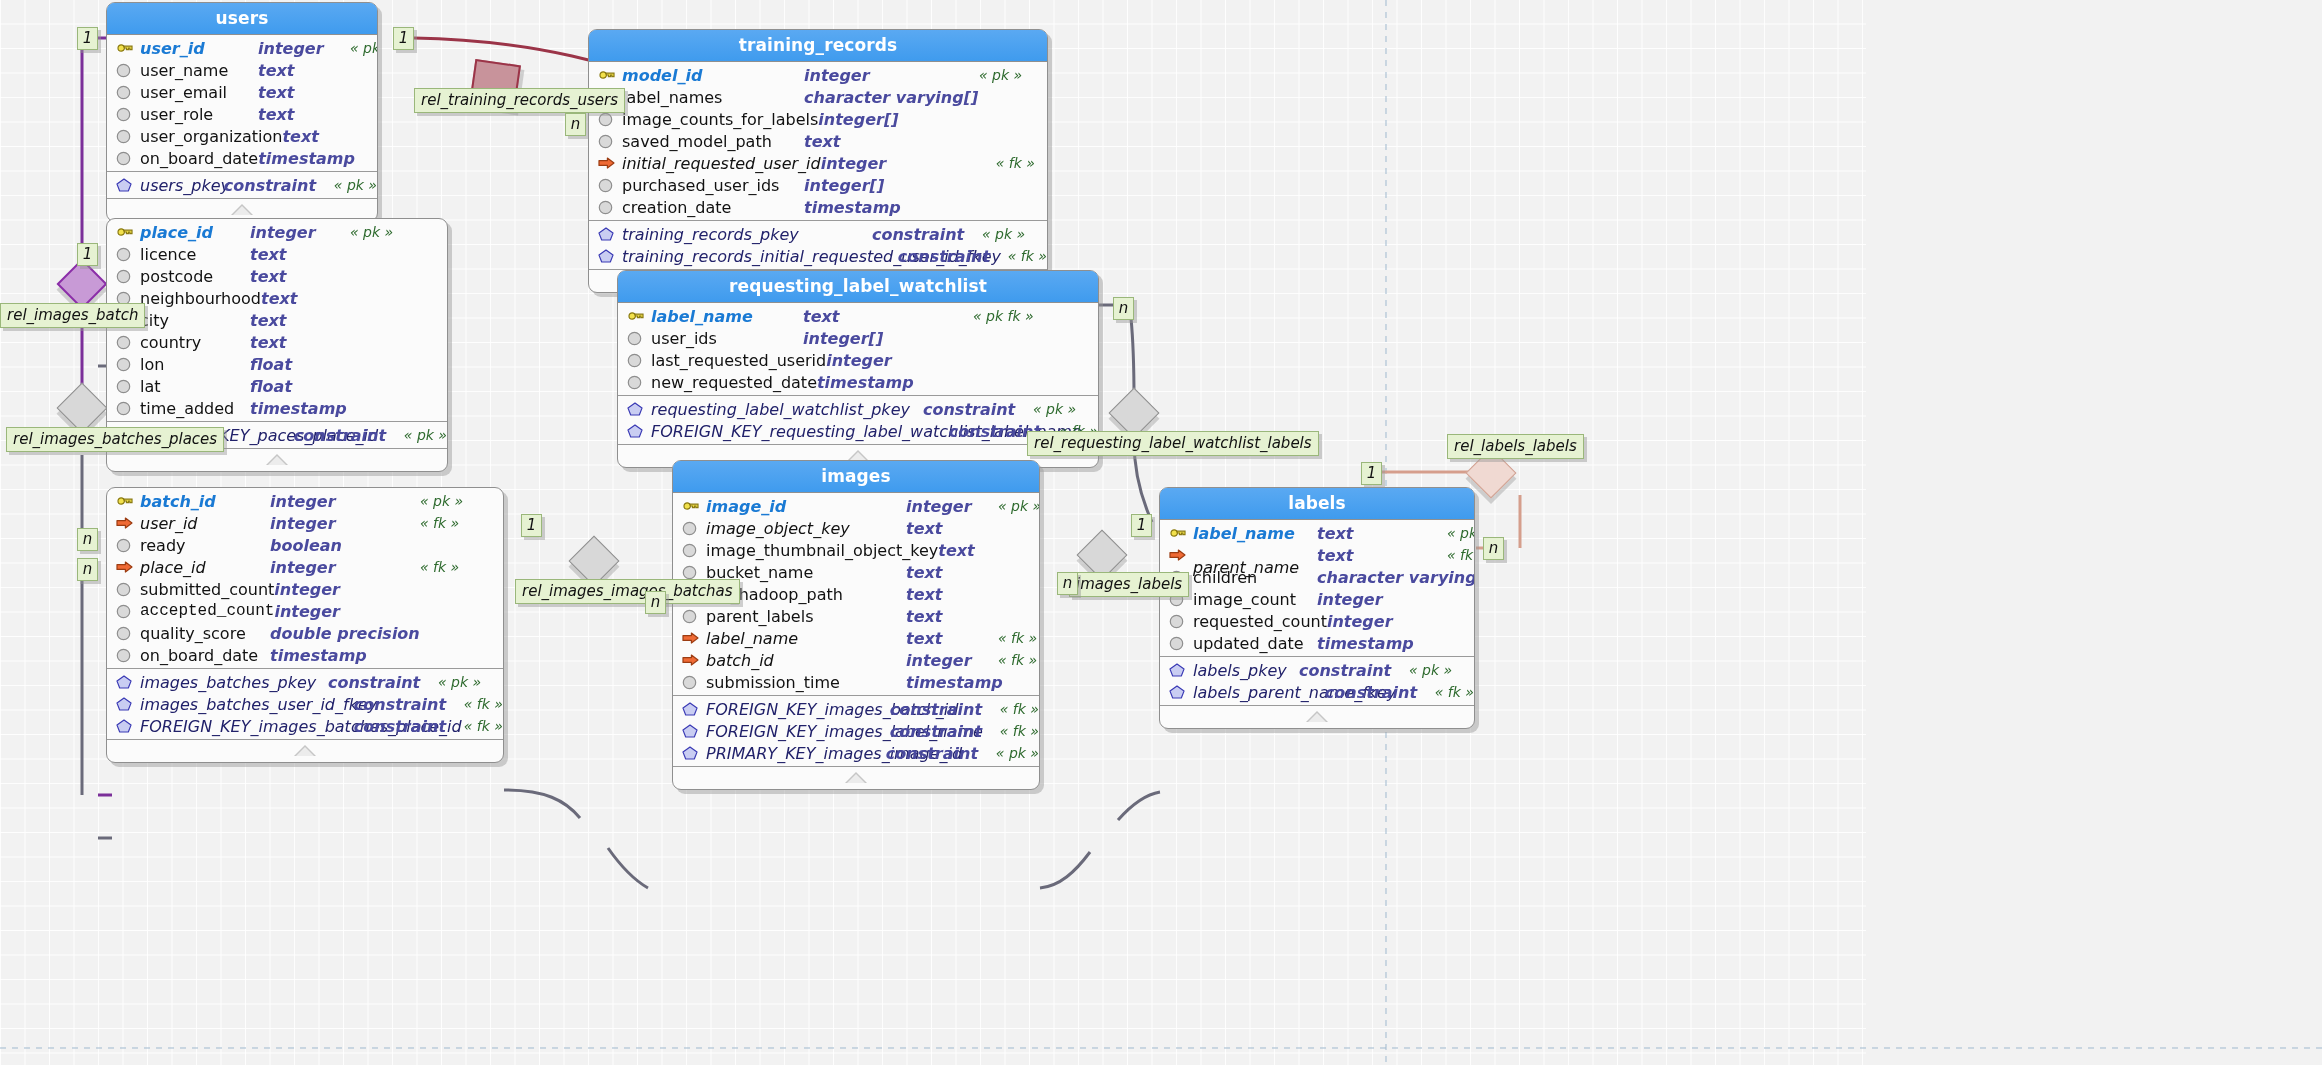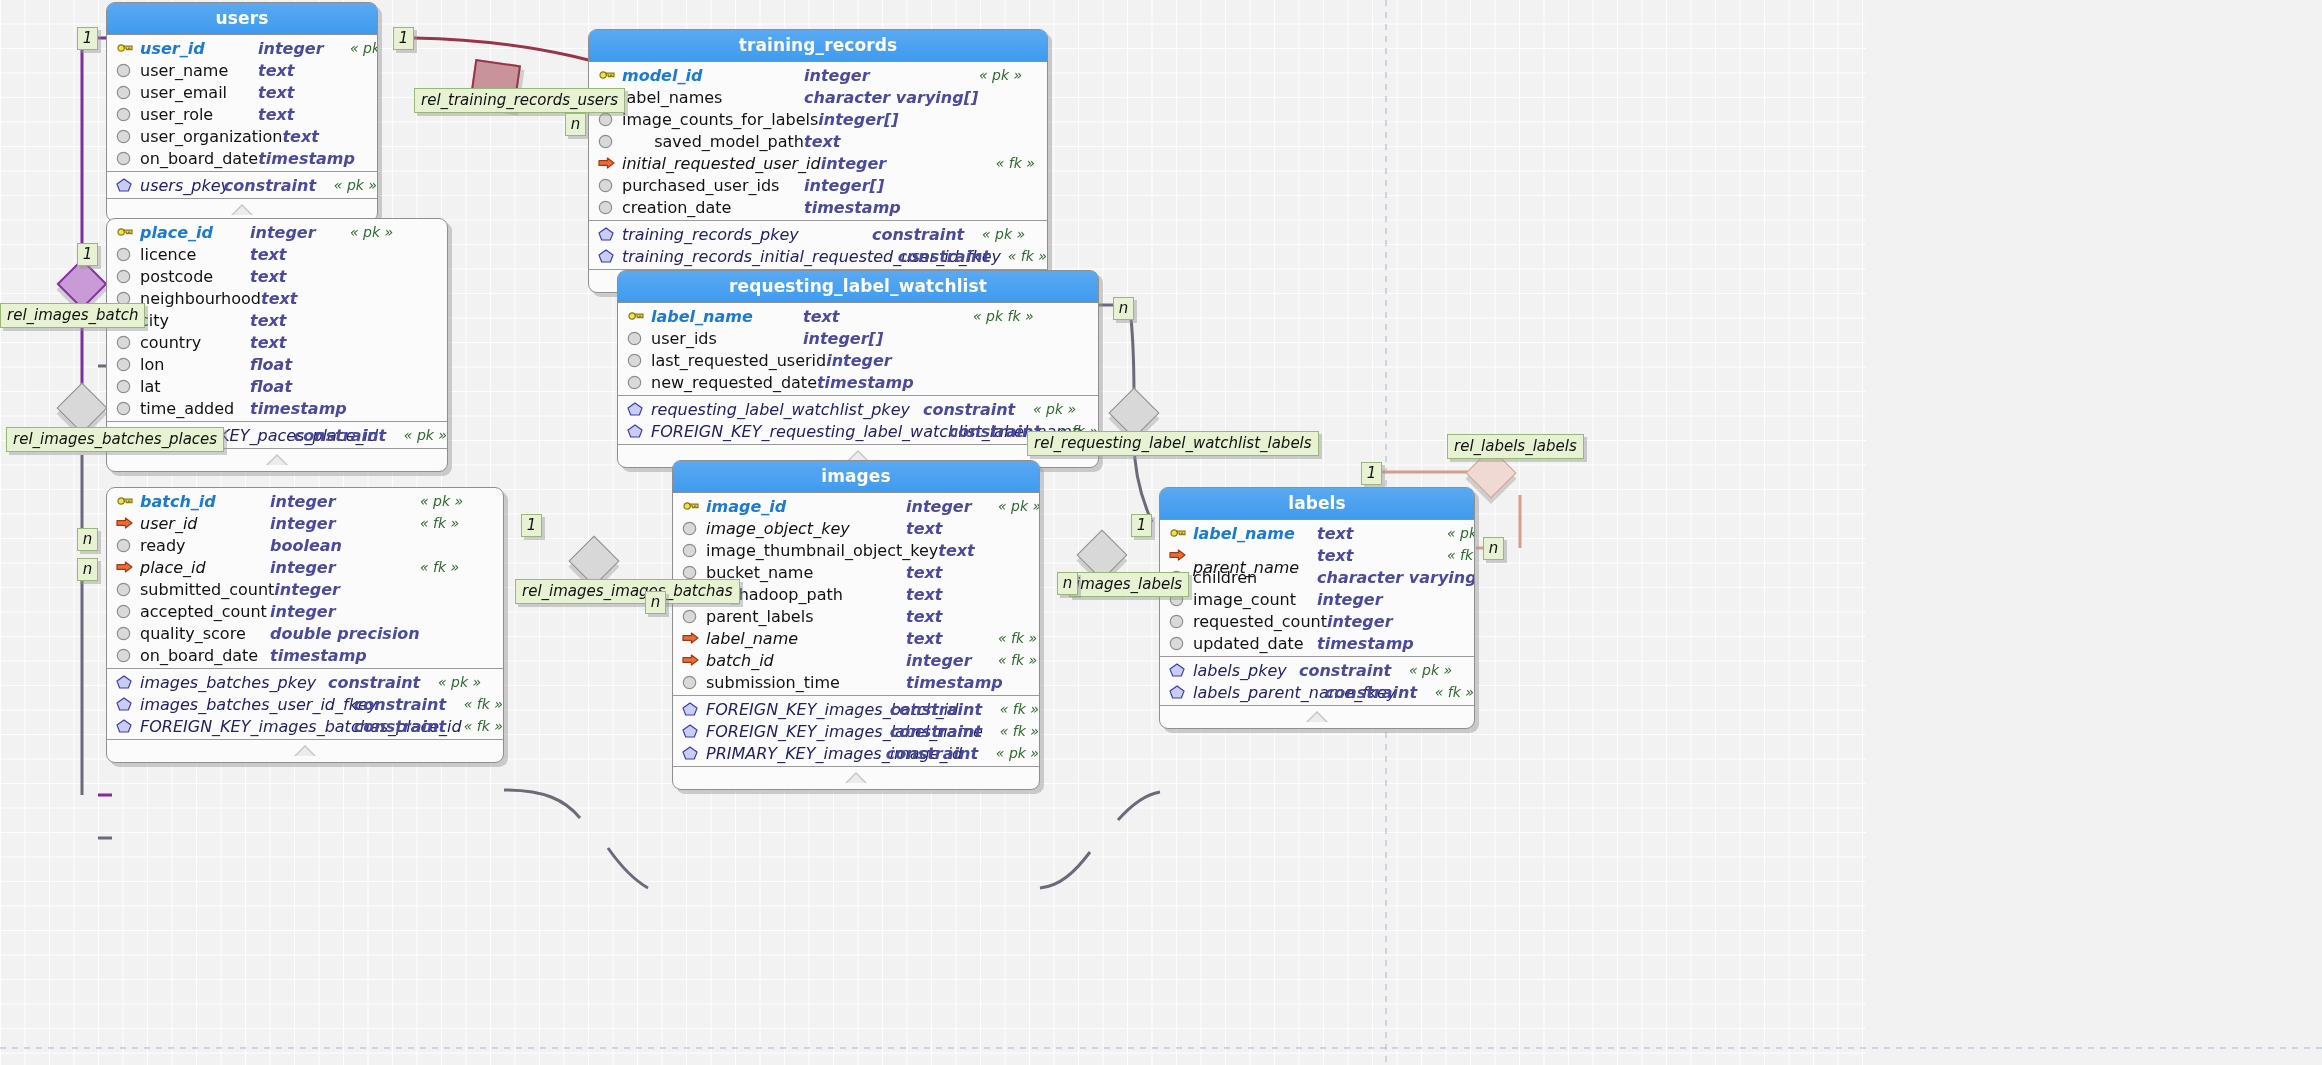--- a/index.html
+++ b/index.html
@@ -276,21 +276,21 @@
             <span class="cname " style="min-width: 182px;">image_counts_for_labels</span>
             <span class="ctype" style="min-width: 175px;">integer[]</span>
             <span class="ckey"></span>
           </div>
           <div class="row">
             <span class="ic">
               <svg width="15" height="15" viewBox="0 0 15 15">
                 <circle cx="7.5" cy="7.5" r="6.2" fill="#d9d9d9" stroke="#8e8e8e" stroke-width="1.2"></circle>
               </svg>
             </span>
-            <span class="cname " style="min-width: 182px; text-align: right;">saved_model_path</span>
+            <span class="cname " style="min-width: 182px;">saved_model_path</span>
             <span class="ctype" style="min-width: 175px;">text</span>
             <span class="ckey"></span>
           </div>
           <div class="row">
             <span class="ic">
               <svg width="18" height="14" viewBox="0 0 18 14">
                 <path d="M1 4.6h8.4V2l6.6 5-6.6 5V9.4H1Z" fill="#ef6a35" stroke="#9c3c12" stroke-width="1.2" stroke-linejoin="round"></path>
               </svg>
             </span>
             <span class="cname fk" style="min-width: 182px;">initial_requested_user_id</span>
@@ -577,21 +577,21 @@
             <span class="cname " style="min-width: 130px;">submitted_count</span>
             <span class="ctype" style="min-width: 150px;">integer</span>
             <span class="ckey"></span>
           </div>
           <div class="row">
             <span class="ic">
               <svg width="15" height="15" viewBox="0 0 15 15">
                 <circle cx="7.5" cy="7.5" r="6.2" fill="#d9d9d9" stroke="#8e8e8e" stroke-width="1.2"></circle>
               </svg>
             </span>
-            <span class="cname " style="min-width: 130px;">accepted_count</span>
+            <span class="cname " style="min-width: 130px; font-family: Liberation Mono, monospace;">accepted_count</span>
             <span class="ctype" style="min-width: 150px;">integer</span>
             <span class="ckey"></span>
           </div>
           <div class="row">
             <span class="ic">
               <svg width="15" height="15" viewBox="0 0 15 15">
                 <circle cx="7.5" cy="7.5" r="6.2" fill="#d9d9d9" stroke="#8e8e8e" stroke-width="1.2"></circle>
               </svg>
             </span>
             <span class="cname " style="min-width: 130px;">quality_score</span>

